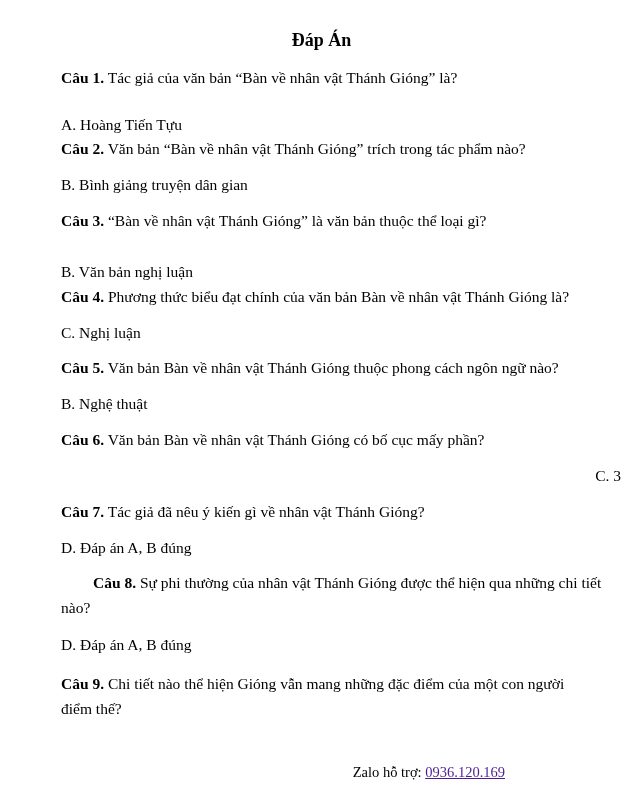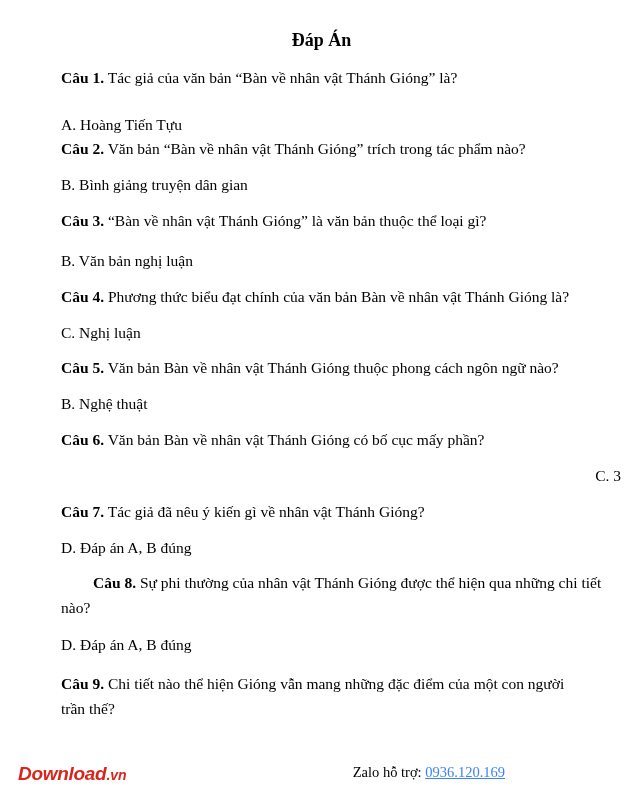--- a/index.html
+++ b/index.html
@@ -58,52 +58,49 @@
   }
   .footer-support {
     position: absolute;
     right: 18px;
     top: 762px;
     font-size: 14.5px;
     line-height: 20px;
     white-space: nowrap;
   }
   .footer-support a {
-    color: #3b82f6;
+    color: #4c1d95;
     text-decoration: underline;
   }
 </style>
 </head>
 <body>
 
 <div class="page">
   <div class="title">Đáp Án</div>
 
   <div id="items">
       <div class="line" style="top: 67px;"><b>Câu 1.</b><span> Tác giả của văn bản “Bàn về nhân vật Thánh Gióng” là?</span></div>
       <div class="line" style="top: 114px;">A. Hoàng Tiến Tựu</div>
       <div class="line" style="top: 138px;"><b>Câu 2.</b><span> Văn bản “Bàn về nhân vật Thánh Gióng” trích trong tác phẩm nào?</span></div>
       <div class="line" style="top: 174px;">B. Bình giảng truyện dân gian</div>
       <div class="line" style="top: 210px;"><b>Câu 3.</b><span> “Bàn về nhân vật Thánh Gióng” là văn bản thuộc thể loại gì?</span></div>
-      <div class="line" style="top: 250px;">B. Văn bản nghị luận</div>
+      <div class="line" style="top: 261px;">B. Văn bản nghị luận</div>
       <div class="line" style="top: 286px;"><b>Câu 4.</b><span> Phương thức biểu đạt chính của văn bản Bàn về nhân vật Thánh Gióng là?</span></div>
       <div class="line" style="top: 322px;">C. Nghị luận</div>
       <div class="line" style="top: 357px;"><b>Câu 5.</b><span> Văn bản Bàn về nhân vật Thánh Gióng thuộc phong cách ngôn ngữ nào?</span></div>
       <div class="line" style="top: 393px;">B. Nghệ thuật</div>
       <div class="line" style="top: 429px;"><b>Câu 6.</b><span> Văn bản Bàn về nhân vật Thánh Gióng có bố cục mấy phần?</span></div>
       <div class="line" style="top: 465px; text-align: right;">C. 3</div>
       <div class="line" style="top: 501px;"><b>Câu 7.</b><span> Tác giả đã nêu ý kiến gì về nhân vật Thánh Gióng?</span></div>
       <div class="line" style="top: 537px;">D. Đáp án A, B đúng</div>
       <div class="line" style="top: 572px; margin-left: 32px;"><b>Câu 8.</b><span> Sự phi thường của nhân vật Thánh Gióng được thể hiện qua những chi tiết</span></div>
       <div class="line" style="top: 597px;">nào?</div>
       <div class="line" style="top: 634px;">D. Đáp án A, B đúng</div>
       <div class="line" style="top: 673px;"><b>Câu 9.</b><span> Chi tiết nào thể hiện Gióng vẫn mang những đặc điểm của một con người</span></div>
-      <div class="line" style="top: 698px;">trần thế?</div>
+      <div class="line" style="top: 698px;">điểm thế?</div>
     </div>
 
-  <div class="footer-logo">
-    <span>Download</span><span class="tld">.vn</span>
-  </div>
 
   <div class="footer-support">
     <span>Zalo hỗ trợ: </span><a href="#">0936.120.169</a>
   </div>
 </div>
 
 </body></html>

